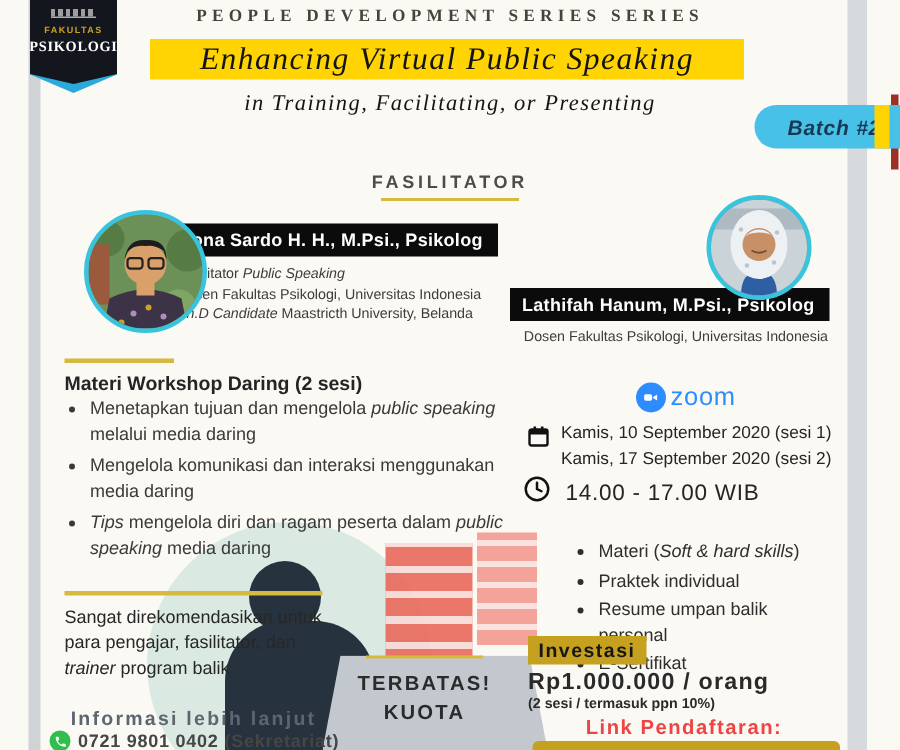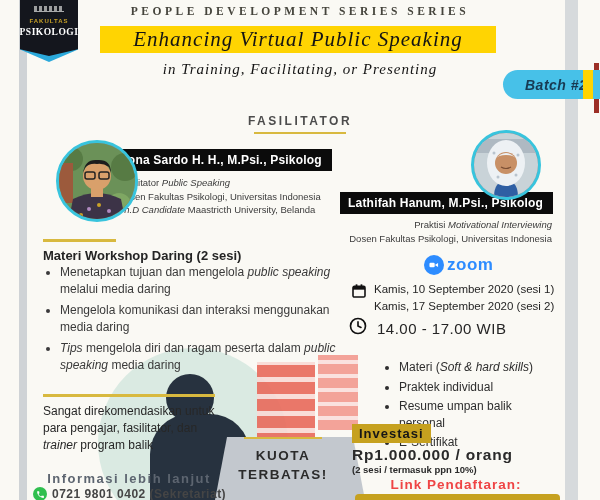--- a/index.html
+++ b/index.html
@@ -58,21 +58,21 @@
   
   .materi-line{left:43px;top:239px;width:73px;height:2.5px;}
   .materi-heading{left:43px;top:248px;font-size:13px;font-weight:bold;color:#242424;}
   .materi-list{left:46px;top:264px;width:294px;}
   ul.blist{margin:0;padding:0 0 0 14px;list-style:disc;}
   ul.blist li{font-size:12px;color:#3A3A3A;line-height:17px;margin-bottom:4px;}
   
   .zoom-logo{left:424px;top:255px;display:flex;align-items:center;gap:3px;}
   .zoom-circle{width:20px;height:20px;border-radius:50%;background:#2D8CFF;
     display:flex;align-items:center;justify-content:center;}
-  .zoom-word{font-size:17px;font-weight:bold;color:#2D8CFF;letter-spacing:.5px;text-align:right;}
+  .zoom-word{font-size:17px;font-weight:normal;color:#2D8CFF;letter-spacing:.5px;text-align:right;}
   .cal-icon{left:351px;top:283px;}
   .dates{left:374px;top:281px;font-size:11.5px;line-height:17px;color:#252525;}
   .clock-icon{left:349px;top:317px;}
   .time{left:377px;top:320px;font-size:15px;color:#252525;letter-spacing:.5px;}
   .benefit-list{left:371px;top:345px;width:200px;}
   ul.blist2{margin:14px;padding:0 0 0 14px;list-style:disc;}
   ul.blist2 li{font-size:12px;color:#2E2E2E;line-height:16.5px;margin-bottom:3px;}
   
   .rec-line{left:43px;top:394px;width:172px;height:2.5px;}
   .rec-text{left:43px;top:403px;font-size:12px;font-weight:normal;color:#272727;line-height:17px;z-index:2;}
@@ -177,21 +177,20 @@
       <circle cx="44" cy="22" r="1.5" fill="#B9C4CE"></circle>
     <circle cx="24" cy="44" r="1.5" fill="#B9C4CE"></circle>
       <circle cx="42" cy="42" r="1.5" fill="#B9C4CE"></circle>
     <circle cx="32" cy="30" r="11" fill="#C89066"></circle>
     <path d="M22 26 Q26 20 32 20 Q38 20 42 26 Q40 22 32 22 Q24 22 22 26 Z" fill="#EDF1F4"></path>
     <path d="M27 34 Q32 37 37 34" stroke="#7A4E33" stroke-width="1.2" fill="none"></path>
   </svg>
 </div>
 <div class="abs namebar namebar-right">Lathifah Hanum, M.Psi., Psikolog</div>
 <div class="abs bio bio-right">
-  <div><span>Praktisi </span><span class="it">Motivational Interviewing</span></div>
   <div>Dosen Fakultas Psikologi, Universitas Indonesia</div>
 </div>
 
 <div class="abs gold-line materi-line" style="height:2.5px;"></div>
 <div class="abs materi-heading">Materi Workshop Daring (2 sesi)</div>
 <div class="abs materi-list">
   <ul class="blist">
     <li><span>Menetapkan tujuan dan mengelola </span><span class="it">public speaking</span><span> melalui media daring</span></li>
     <li>Mengelola komunikasi dan interaksi menggunakan media daring</li>
     <li><span class="it">Tips</span><span> mengelola diri dan ragam peserta dalam </span><span class="it">public speaking</span><span> media daring</span></li>
@@ -237,22 +236,22 @@
 
 <div class="abs gold-line rec-line" style="height:2.5px;"></div>
 <div class="abs rec-text">
   <div>Sangat direkomendasikan untuk</div>
   <div>para pengajar, fasilitator, dan</div>
   <div><span class="it">trainer</span><span> program balik</span></div>
 </div>
 
 <div class="abs gold-line kuota-line"></div>
 <div class="abs kuota">
+  <div>TERBATAS!</div>
   <div>KUOTA</div>
-  <div>TERBATAS!</div>
 </div>
 
 <div class="abs contact-heading">Informasi lebih lanjut</div>
 <div class="abs contact-row">
   <span class="wa-icon">
     <svg width="9" height="9" viewBox="0 0 24 24">
         <path d="M6.6 10.8c1.4 2.7 3.9 5.2 6.6 6.6l2.2-2.2c.3-.3.7-.4 1-.2 1.1.4 2.3.6 3.6.6.6 0 1 .4 1 1V20c0 .6-.4 1-1 1C10.6 21 3 13.4 3 4c0-.6.4-1 1-1h3.5c.6 0 1 .4 1 1 0 1.2.2 2.4.6 3.6.1.3 0 .7-.2 1l-2.3 2.2z" fill="#fff"></path>
       </svg>
   </span>
   <span class="phone">0721 9801 0402 (Sekretariat)</span>

